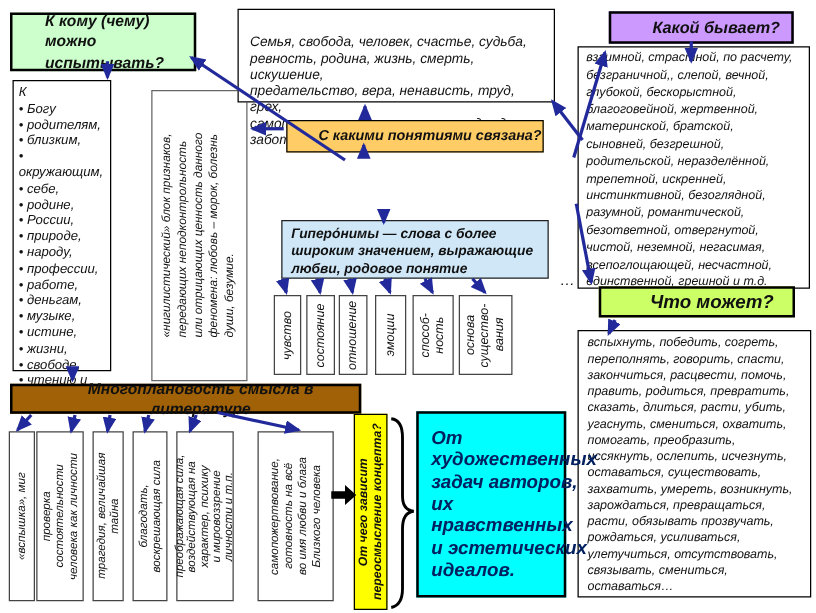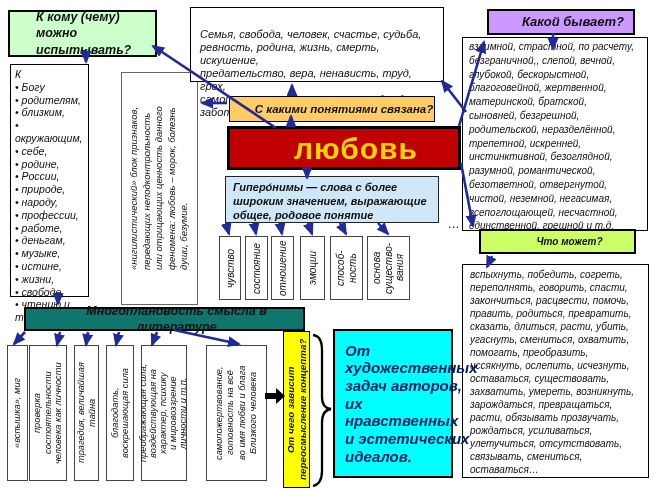--- a/index.html
+++ b/index.html
@@ -63,27 +63,25 @@
   <div class="box" style="left:190px; top:7px; width:254px; height:75px; font-size:11px; line-height:1.18;
               padding:20px 9px; border-width:1.7px; border-color:#000;">Семья, свобода, человек, счастье, судьба,
 ревность, родина, жизнь, смерть, искушение,
 предательство, вера, ненависть, труд, грех,
 самопожертвование, страсть, надежда,
 забота, долг, сострадание, бескорыстие…</div>
 
   <div class="box q" style="left:229px; top:96px; width:206px; height:26px; background:#ffcc66; font-size:11.5px;
               border-width:1.5px;">С какими понятиями связана?</div>
 
-  <div class="box q" style="left:227px; top:126px; width:234px; height:44px; background:#c00000; color:#ffd500;
-              font-size:30px; font-style:normal; letter-spacing:1px; border-width:3px;">любовь</div>
 
   <div class="box" style="left:225px; top:176px; width:214px; height:47px; background:#cfe7f7; font-weight:bold;
               font-size:11px; line-height:1.28; padding:3px 7px;">Гиперо́нимы — слова с более
 широким значением, выражающие
-общее, родовое понятие</div>
+любви, родовое понятие</div>
 
   <div class="box v" style="left:219px; top:236px; width:22px; height:64px; font-size:10px; line-height:1.1;">чувство</div>
   <div class="box v" style="left:245px; top:236px; width:23px; height:64px; font-size:10px; line-height:1.1;">состояние</div>
   <div class="box v" style="left:271px; top:236px; width:23px; height:64px; font-size:10px; line-height:1.1;">отношение</div>
   <div class="box v" style="left:300px; top:236px; width:25px; height:64px; font-size:10px; line-height:1.1;">эмоции</div>
   <div class="box v" style="left:330px; top:236px; width:33px; height:64px; font-size:10px; line-height:1.15;">способ-
 ность</div>
   <div class="box v" style="left:367px; top:236px; width:43px; height:64px; font-size:10px; line-height:1.15;">основа
 существо-
 вания</div>
@@ -101,42 +99,42 @@
 трепетной, искренней,
 инстинктивной, безоглядной,
 разумной,  романтической,
 безответной, отвергнутой,
 чистой, неземной, негасимая,
 всепоглощающей, несчастной,
 единственной, грешной  и т.д.</div>
 
   <div style="position:absolute; left:448px; top:217px; font-size:12px; font-style:italic; color:#111;">…</div>
 
-  <div class="box q" style="left:479px; top:229px; width:157px; height:25px; background:#ccff66; font-size:10px;
+  <div class="box q" style="left:479px; top:229px; width:157px; height:25px; background:#ccff66; font-size:15px;
               border-width:2.6px;">Что может?</div>
 
   <div class="box" style="left:462px; top:264px; width:187px; height:214px; font-size:10px; line-height:1.3;
               padding:3px 7px; border-width:1.7px; border-color:#000;font-style:italic;">вспыхнуть,  победить, согреть,
 переполнять,  говорить,  спасти,
 закончиться,   расцвести, помочь,
 править,  родиться, превратить,
 сказать,  длиться,  расти, убить,
 угаснуть,  смениться, охватить,
 помогать,  преобразить,
 иссякнуть, ослепить,  исчезнуть,
 оставаться,  существовать,
 захватить,  умереть,  возникнуть,
 зарождаться, превращаться,
 расти, обязывать прозвучать,
 рождаться, усиливаться,
 улетучиться, отсутствовать,
 связывать, смениться,
 оставаться…</div>
 
-  <div class="box q" style="left:24px; top:307px; width:281px; height:24px; background:#0f766e; font-size:12.5px;">Многоплановость смысла в литературе</div>
+  <div class="box q" style="left:8px; top:307px; width:281px; height:24px; background:#a16207; font-size:12.5px;">Многоплановость смысла в литературе</div>
 
   <div class="box v" style="left:7px; top:345px; width:21px; height:136px; font-size:9.3px; line-height:1.12;">«вспышка», миг</div>
   <div class="box v" style="left:29px; top:345px; width:38px; height:136px; font-size:9.3px; line-height:1.12;">проверка
 состоятельности
 человека как личности</div>
   <div class="box v" style="left:74px; top:345px; width:25px; height:136px; font-size:9.3px; line-height:1.12;">трагедия, величайшая
 тайна</div>
   <div class="box v" style="left:106px; top:345px; width:28px; height:136px; font-size:9.3px; line-height:1.12;">благодать,
 воскрешающая сила</div>
   <div class="box v" style="left:141px; top:345px; width:46px; height:136px; font-size:9.3px; line-height:1.06;">преображающая сила,

